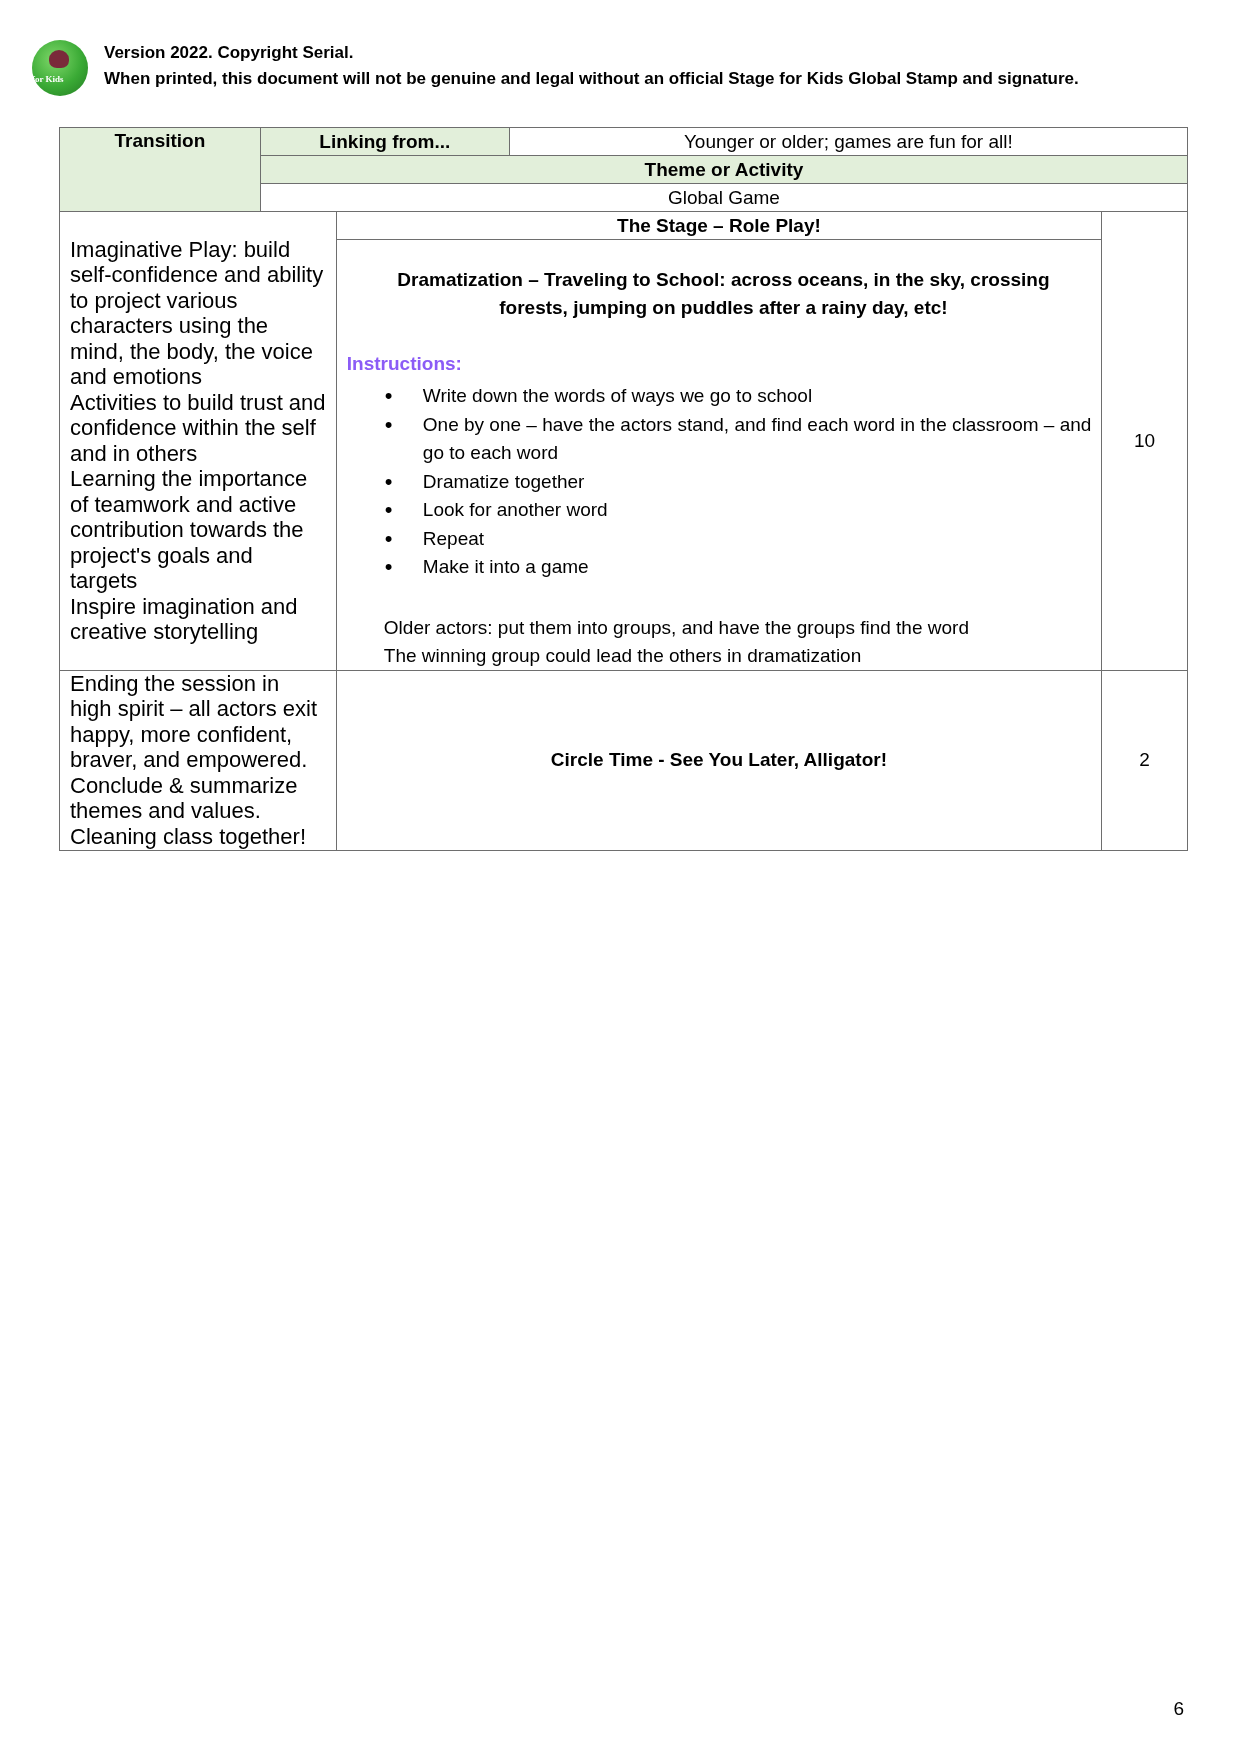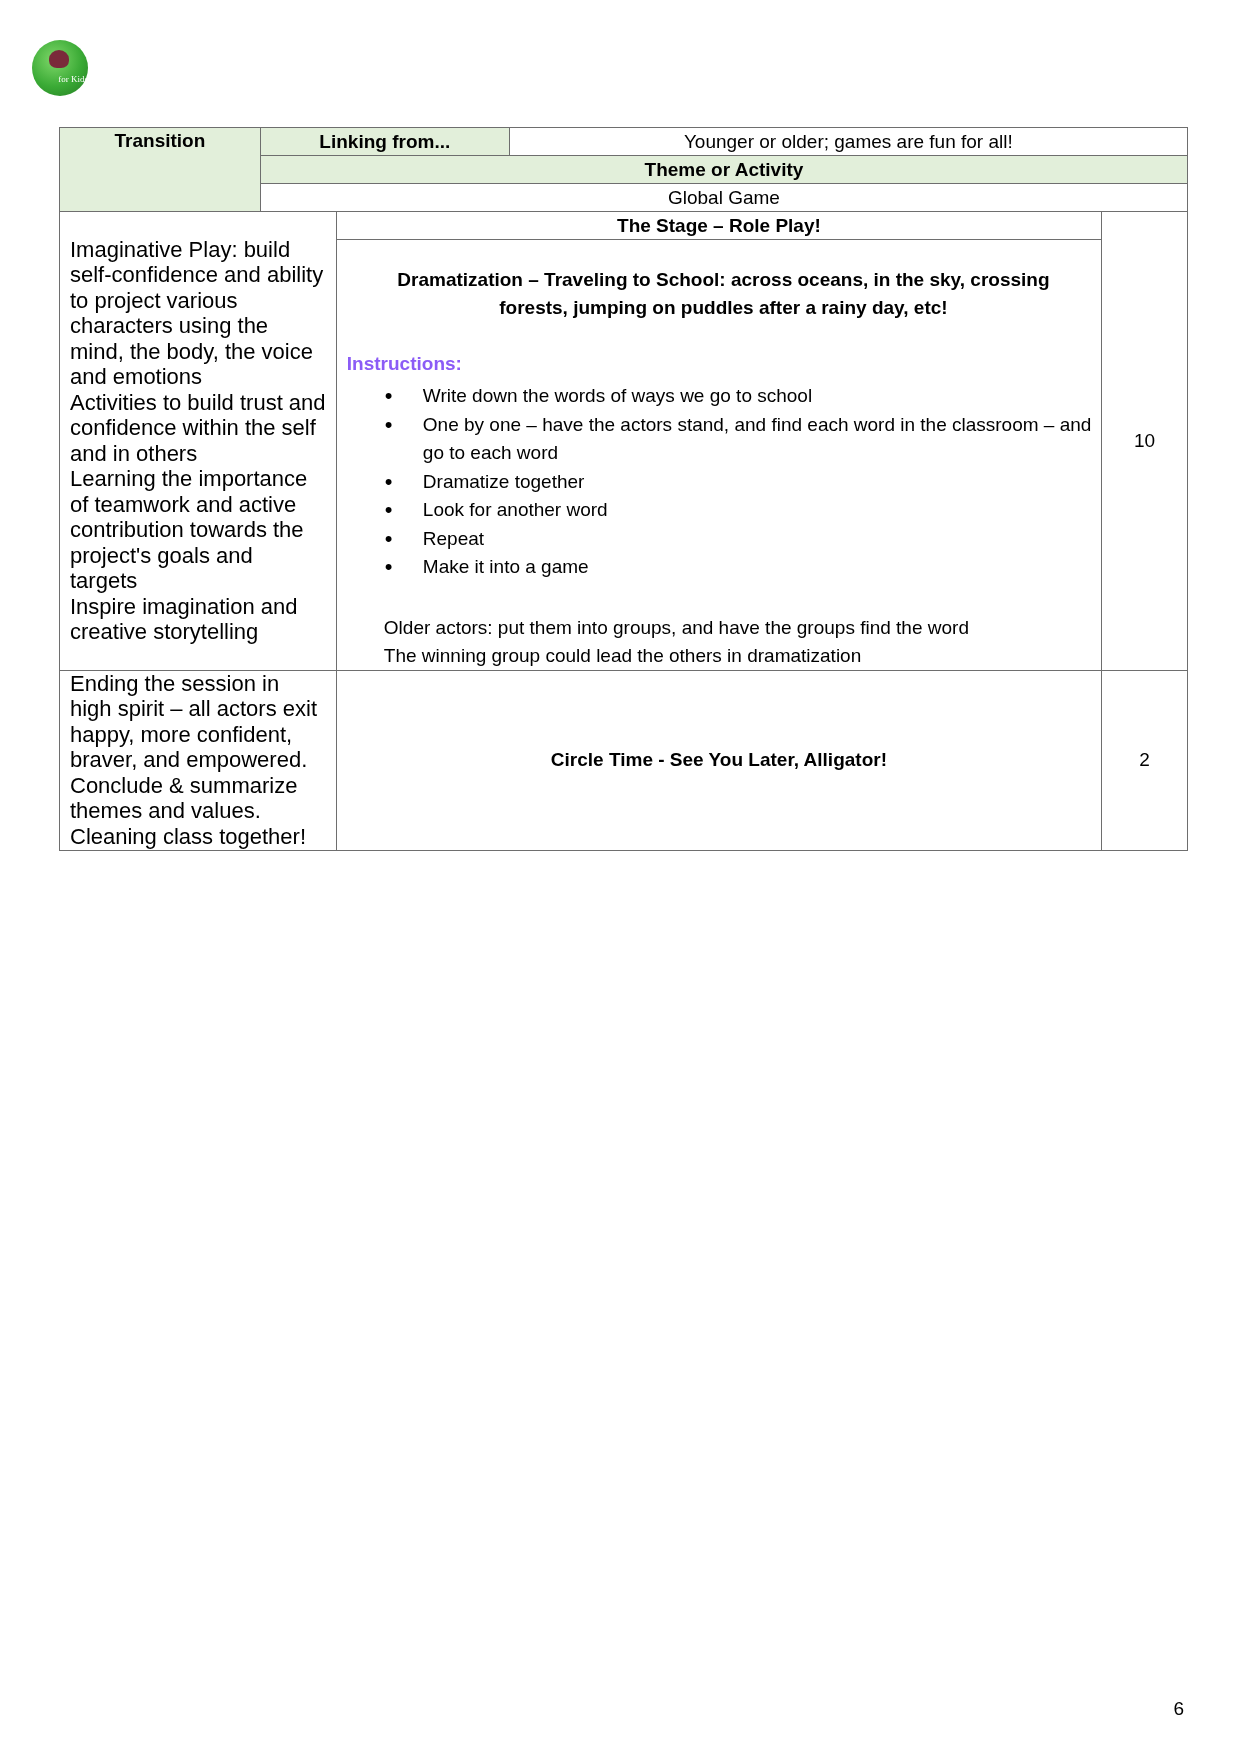--- a/index.html
+++ b/index.html
@@ -1,19 +1,19 @@
 <!DOCTYPE html>
 <html><head>
 <meta charset="utf-8">
 <style>
   html, body { margin:0; padding:0; background:#ffffff; }
   body { width:1241px; height:1755px; position:relative; font-family:"Liberation Sans", sans-serif; color:#000; overflow:hidden; }
   .header { position:absolute; left:32px; top:40px; display:flex; align-items:flex-start; }
   .logo { width:56px; height:56px; border-radius:50%; background:radial-gradient(circle at 40% 35%, #7fd86a 0%, #3aaa35 55%, #237a22 100%); position:relative; flex-shrink:0; }
-  .logo .logo-text { position:absolute; left:0; right:0; bottom:12px; text-align:right; color:#fff; font-size:9px; font-weight:normal; font-family:"Liberation Serif", serif; }
+  .logo .logo-text { position:absolute; left:0; right:0; bottom:12px; text-align:left; color:#fff; font-size:9px; font-weight:bold; font-family:"Liberation Serif", serif; }
   .logo .logo-fig { position:absolute; left:17px; top:10px; width:20px; height:18px; background:#7a2a3a; border-radius:50% 50% 40% 40%; }
   .header-text { margin-left:16px; font-weight:bold; font-size:17px; line-height:26px; }
   table.plan { position:absolute; left:59px; top:127px; width:1129px; border-collapse:collapse; font-size:19px; }
   table.plan td { border:1.5px solid #6e6e6e; padding:0 10px; vertical-align:middle; }
   .green { background:#e2efda; }
   .center { text-align:center;margin-top:24px; }
   .bold { font-weight:bold; }
   .left-cell { font-size:22px; line-height:25.5px; vertical-align:top; padding:8px 10px !important; }
   .left-cell.mid { vertical-align:middle; }
   .instructions-title { color:#8b5cf6; font-weight:bold; }
@@ -22,20 +22,24 @@
   ul.steps li::before { content:"\2022"; position:absolute; left:-38px; font-size:22px; }
   .page-num { position:absolute; right:57px; top:1698px; font-size:19px; }
 </style>
 </head>
 <body>
 
 <div class="header">
   <div class="logo">
     <div class="logo-fig"></div>
     <div class="logo-text">for Kids</div>
+  </div>
+  <div class="header-text">
+    <div>Version 2022. Copyright Serial.</div>
+    <div>When printed, this document will not be genuine and legal without an official Stage for Kids Global Stamp and signature.</div>
   </div>
 </div>
 
 <table class="plan">
   <colgroup>
     <col style="width:201px">
     <col style="width:76px">
     <col style="width:173px">
     <col style="width:593px">
     <col style="width:86px">

